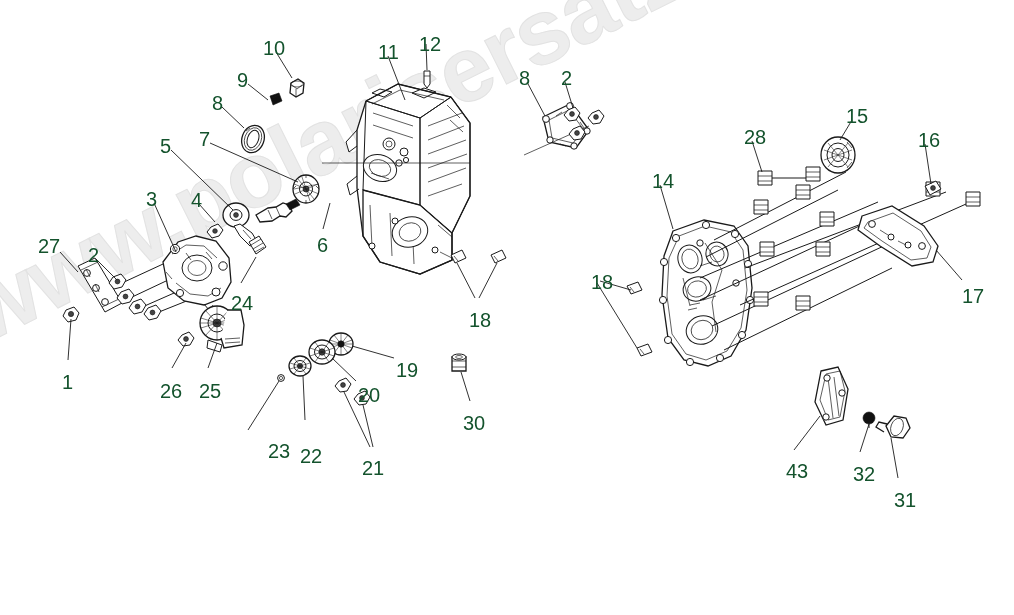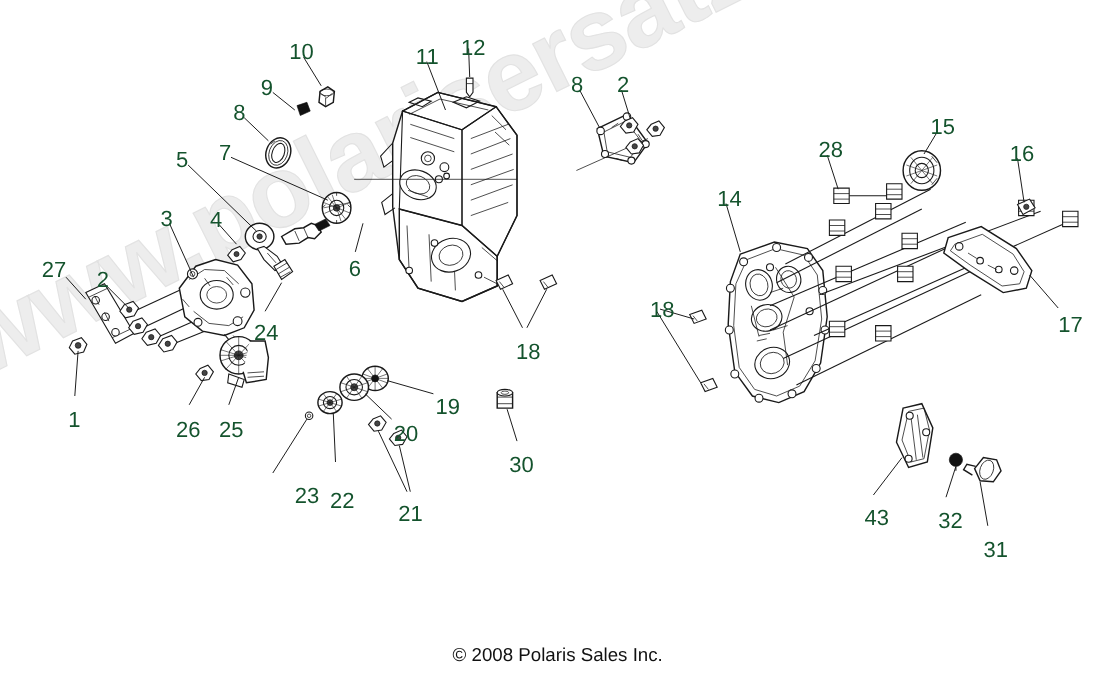--- a/index.html
+++ b/index.html
@@ -574,15 +574,14 @@
     <span class="callout" style="left:652px; top:171px;">14</span>
     <span class="callout" style="left:744px; top:127px;">28</span>
     <span class="callout" style="left:846px; top:106px;">15</span>
     <span class="callout" style="left:918px; top:130px;">16</span>
     <span class="callout" style="left:962px; top:286px;">17</span>
     <span class="callout" style="left:786px; top:461px;">43</span>
     <span class="callout" style="left:853px; top:464px;">32</span>
     <span class="callout" style="left:894px; top:490px;">31</span>
   </div>
 
-  <div id="copyright">© 2008 Polaris Sales Inc.</div>
 
 </div>
 
 </body></html>

